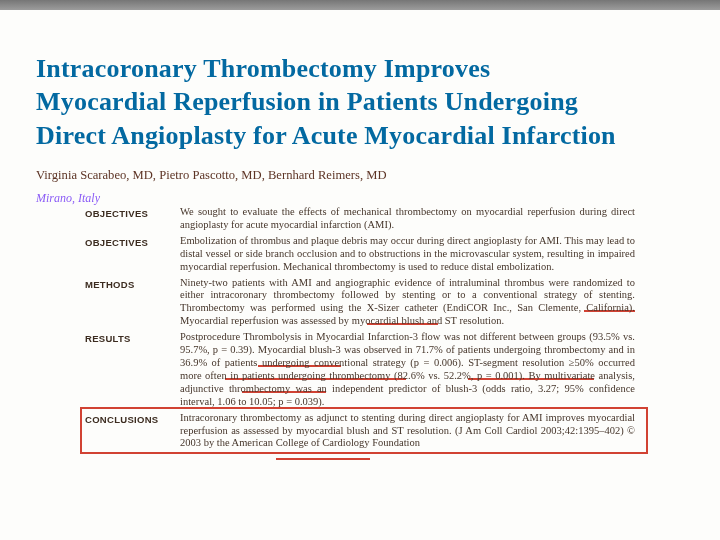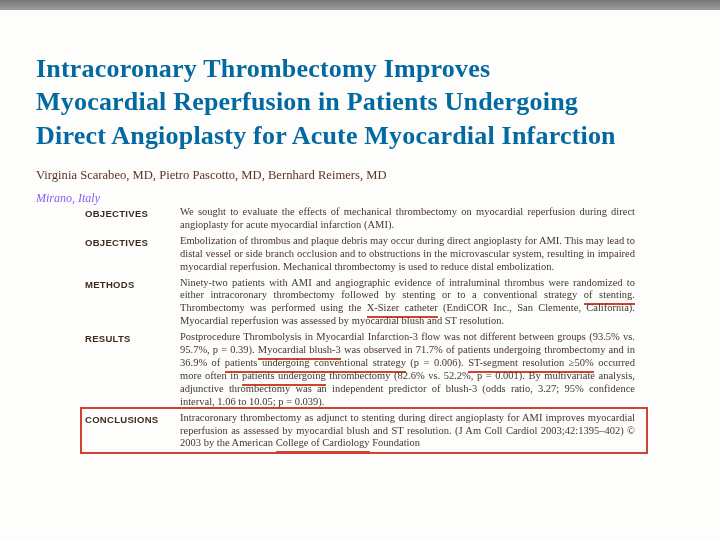--- a/index.html
+++ b/index.html
@@ -62,21 +62,21 @@
   .section-text {
     flex:0 0 455px;
     width:455px;
     font-size:10.5px;
     line-height:12.9px;
     text-align:justify;
     color:#46362b;
   }
   .red-underline {
     border-bottom:2px solid var(--annotation-red,#d14233);
-    padding-bottom:3px;
+    padding-bottom:10px;
   }
   .section-row.boxed::after {
     content:"";
     position:absolute;
     top:-5px; bottom:-4px; left:-5px; right:-7px;
     border:2px solid var(--annotation-red,#d14233);
     pointer-events:none;
   }
 </style>
 </head>

